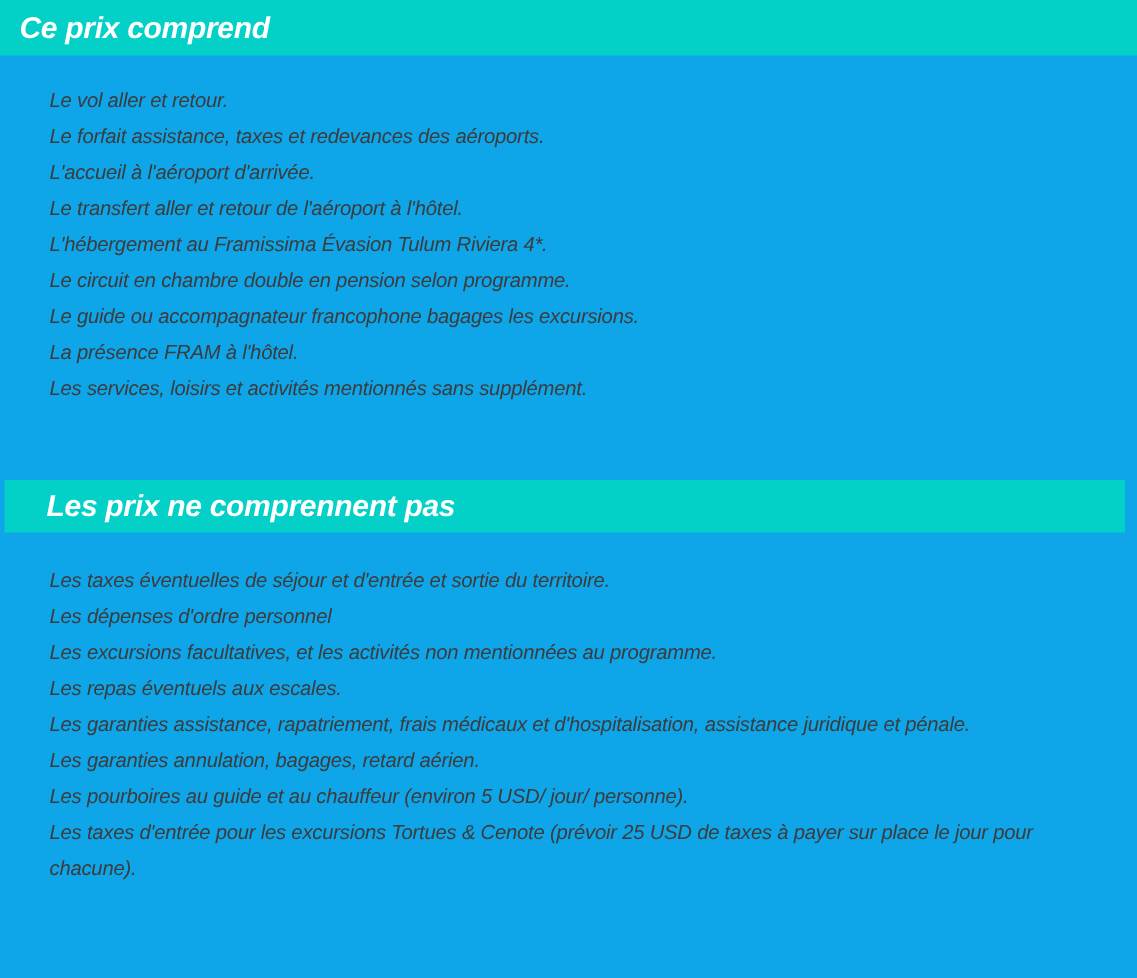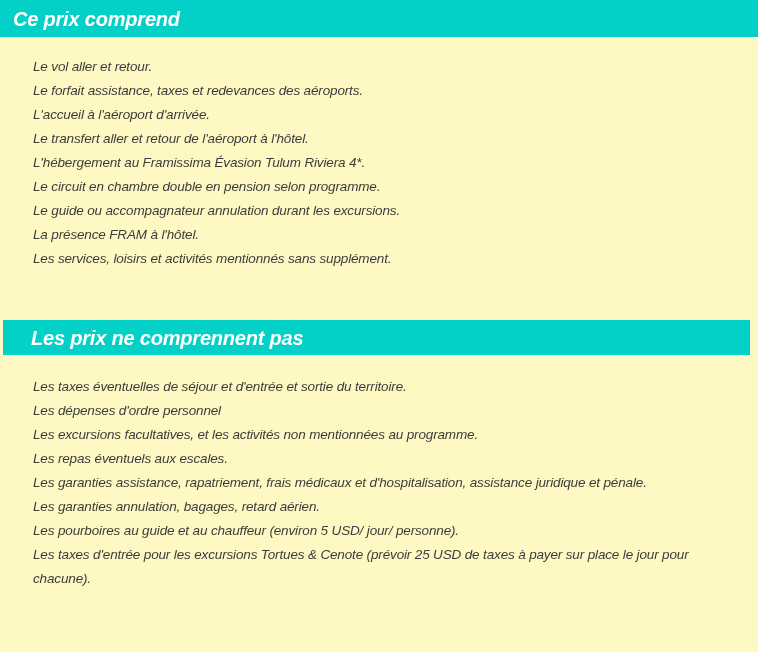--- a/index.html
+++ b/index.html
@@ -10,21 +10,21 @@
     width: 758px;
     height: 652px;
     background: #ffffff;
     font-family: "Liberation Sans", sans-serif;
     overflow: hidden;
   }
   .page {
     position: relative;
     width: 758px;
     height: 652px;
-    background: #fef9c3;
+    background: #0ea5e9;
   }
   
   .section-header {
     background: #03d1c8;
     display: flex;
     align-items: center;
     box-sizing: border-box;
   }
   .section-header .section-title {
     font-family: "Liberation Sans", sans-serif;
@@ -89,21 +89,21 @@
     <span class="section-title">Ce prix comprend</span>
   </div>
 
   <ul class="items items-included">
     <li class="item">Le vol aller et retour.</li>
     <li class="item">Le forfait assistance, taxes et redevances des aéroports.</li>
     <li class="item">L'accueil à l'aéroport d'arrivée.</li>
     <li class="item">Le transfert aller et retour de l'aéroport à l'hôtel.</li>
     <li class="item">L'hébergement au Framissima Évasion Tulum Riviera 4*.</li>
     <li class="item">Le circuit en chambre double en pension selon programme.</li>
-    <li class="item">Le guide ou accompagnateur annulation durant les excursions.</li>
+    <li class="item">Le guide ou accompagnateur francophone bagages les excursions.</li>
     <li class="item">La présence FRAM à l'hôtel.</li>
     <li class="item">Les services, loisirs et activités mentionnés sans supplément.</li>
   </ul>
 
   <div class="section-header header-excluded">
     <span class="section-title">Les prix ne comprennent pas</span>
   </div>
 
   <ul class="items items-excluded">
     <li class="item">Les taxes éventuelles de séjour et d'entrée et sortie du territoire.</li>

